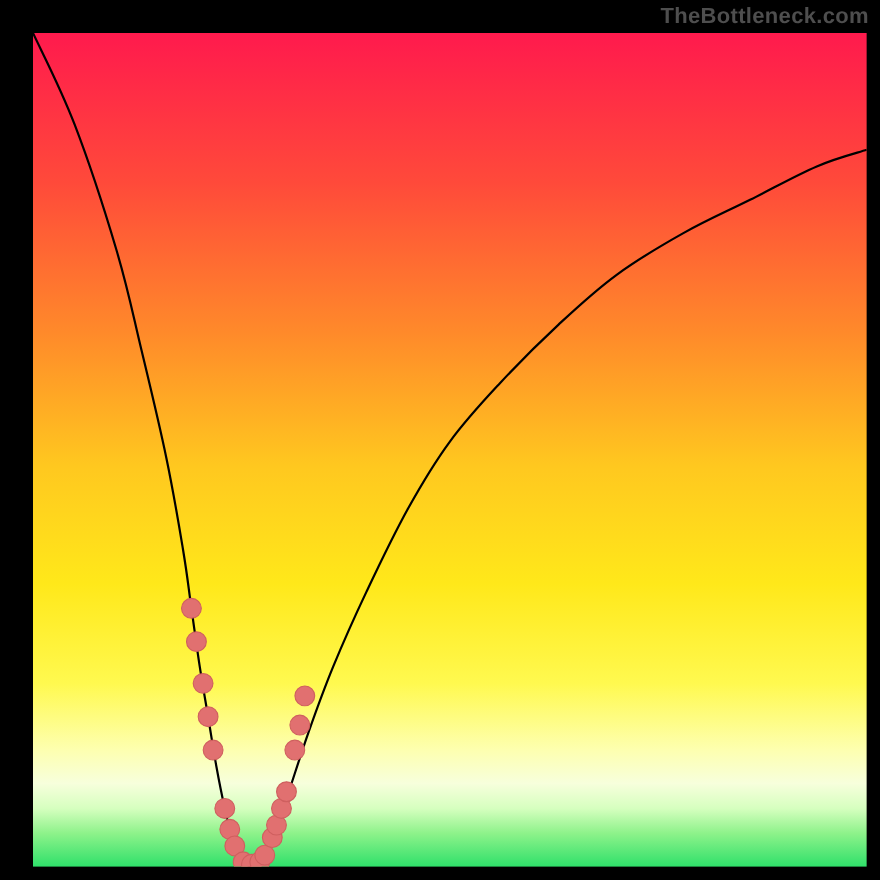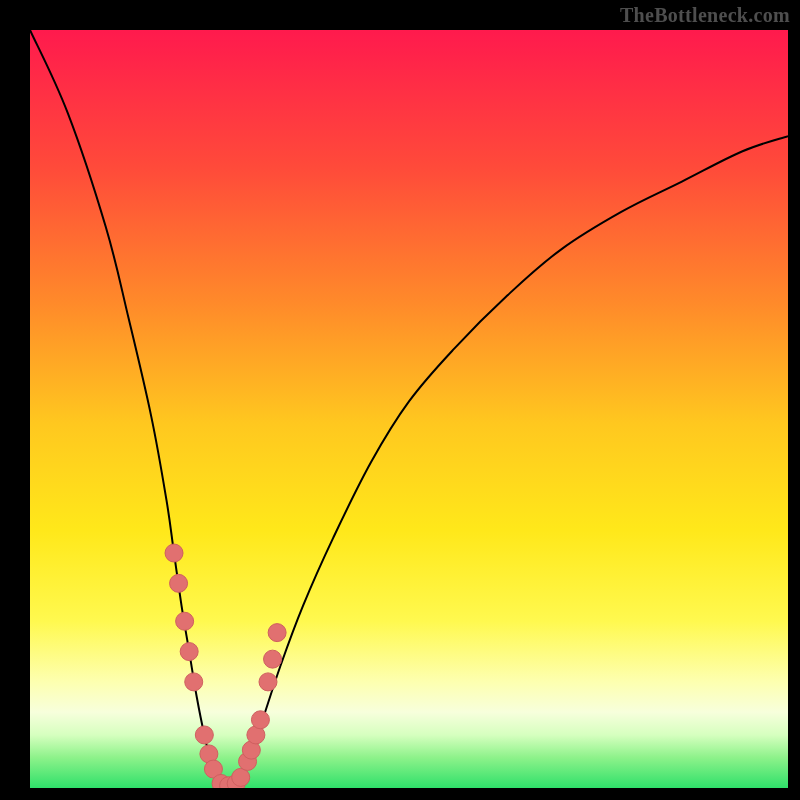--- a/index.html
+++ b/index.html
@@ -9,21 +9,20 @@
     height: 800px;
     background: #000000;
     overflow: hidden;
     font-family: Arial, Helvetica, sans-serif;
   }
   .stage {
     position: relative;
     width: 800px;
     height: 700px;
     background: #000000;
-    font-family: Liberation Serif, serif;
   }
   .plot-area {
     position: absolute;
     left: 30px;
     top: 30px;
     width: 758px;
     height: 758px;
     overflow: hidden;
   }
   .gradient {

